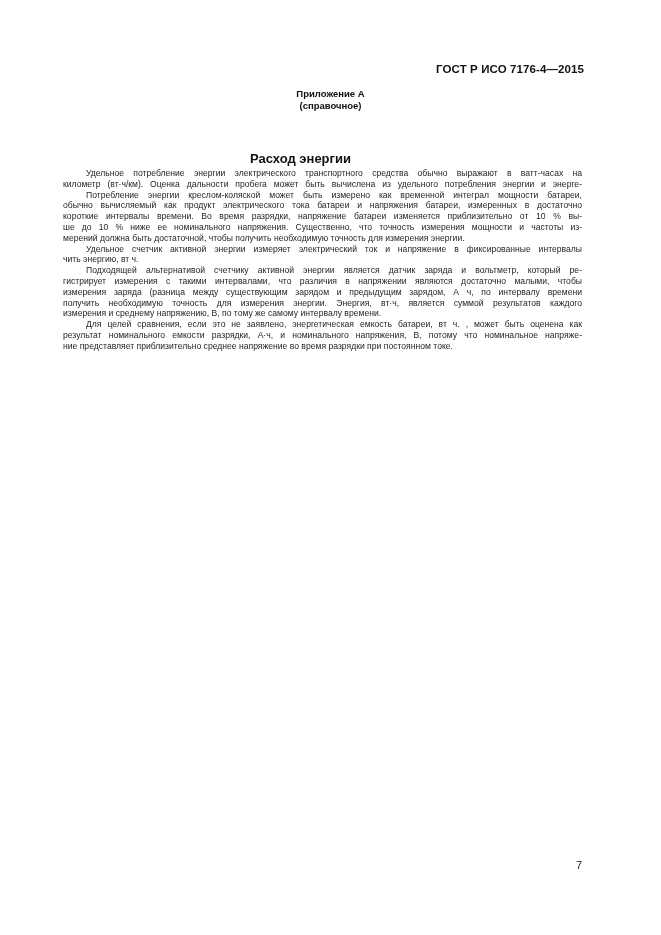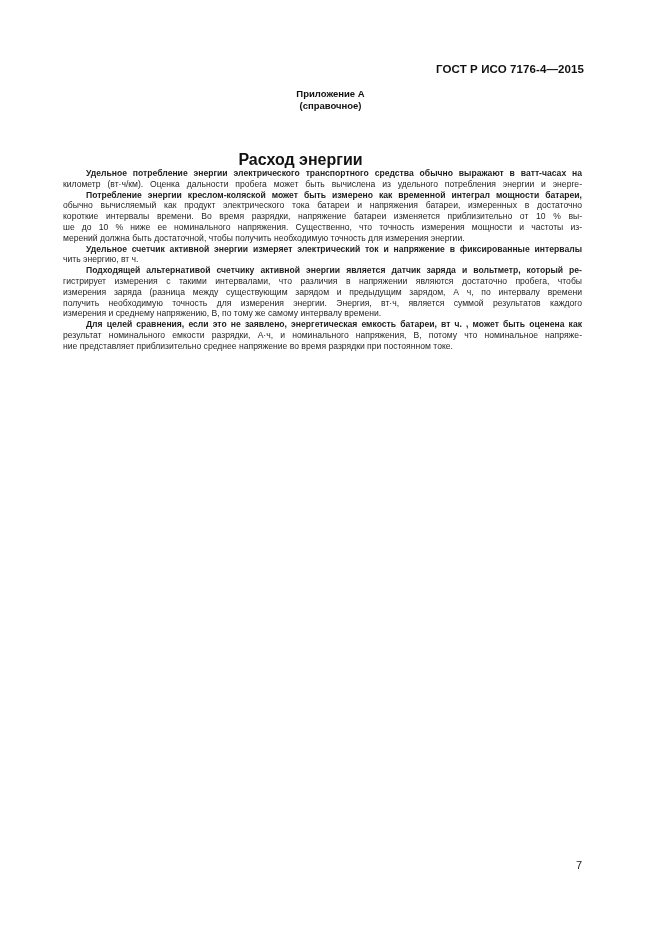--- a/index.html
+++ b/index.html
@@ -43,40 +43,40 @@
       color: #111;
     }
     .appendix div { padding-left: 0; }
     .section-title {
       position: absolute;
       top: 151px;
       left: 0;
       width: 601px;
       text-align: center;
       font-weight: bold;
-      font-size: 16px;
+      font-size: 13px;
       color: #111;
     }
     .body-text {
       position: absolute;
       top: 168px;
       left: 63px;
       width: 519px;
       font-size: 8.6px;
       line-height: 10.8px;
       color: #1f1f1f;
     }
     .para { margin: 0; }
     .line {
       display: block;
       text-align: justify;
       text-align-last: justify;
       white-space: nowrap;
     }
-    .line.first { text-indent: 23px; font-weight: bold; }
+    .line.first { text-indent: 23px; }
     .line.last { text-align-last: left; }
     .page-number {
       position: absolute;
       top: 859px;
       left: 576px;
       font-size: 11px;
       color: #222;
     }
   </style>
 </head>
@@ -104,21 +104,21 @@
       <span class="line">короткие интервалы времени. Во время разрядки, напряжение батареи изменяется приблизительно от 10 % вы-</span>
       <span class="line">ше до 10 % ниже ее номинального напряжения. Существенно, что точность измерения мощности и частоты из-</span>
       <span class="line last">мерений должна быть достаточной, чтобы получить необходимую точность для измерения энергии.</span>
     </p>
     <p class="para">
       <span class="line first">Удельное счетчик активной энергии измеряет электрический ток и напряжение в фиксированные интервалы</span>
       <span class="line last">чить энергию, вт ч.</span>
     </p>
     <p class="para">
       <span class="line first">Подходящей альтернативой счетчику активной энергии является датчик заряда и вольтметр, который ре-</span>
-      <span class="line">гистрирует измерения с такими интервалами, что различия в напряжении являются достаточно пробега, чтобы</span>
+      <span class="line">гистрирует измерения с такими интервалами, что различия в напряжении являются достаточно малыми, чтобы</span>
       <span class="line">измерения заряда (разница между существующим зарядом и предыдущим зарядом, А ч, по интервалу времени</span>
       <span class="line">получить необходимую точность для измерения энергии. Энергия, вт·ч, является суммой результатов каждого</span>
       <span class="line last">измерения и среднему напряжению, В, по тому же самому интервалу времени.</span>
     </p>
     <p class="para">
       <span class="line first">Для целей сравнения, если это не заявлено, энергетическая емкость батареи, вт ч. , может быть оценена как</span>
       <span class="line">результат номинального емкости разрядки, А·ч, и номинального напряжения, В,  потому что номинальное напряже-</span>
       <span class="line last">ние представляет приблизительно среднее напряжение во время разрядки при постоянном токе.</span>
     </p>
   </div>

